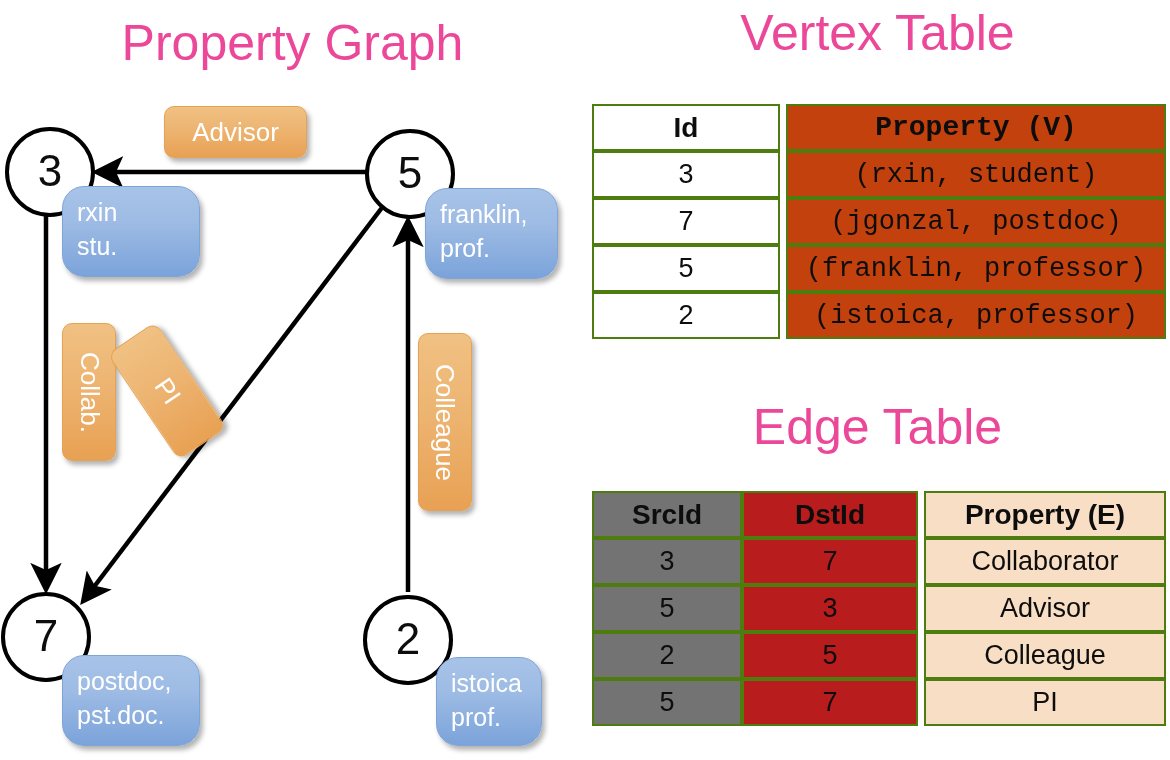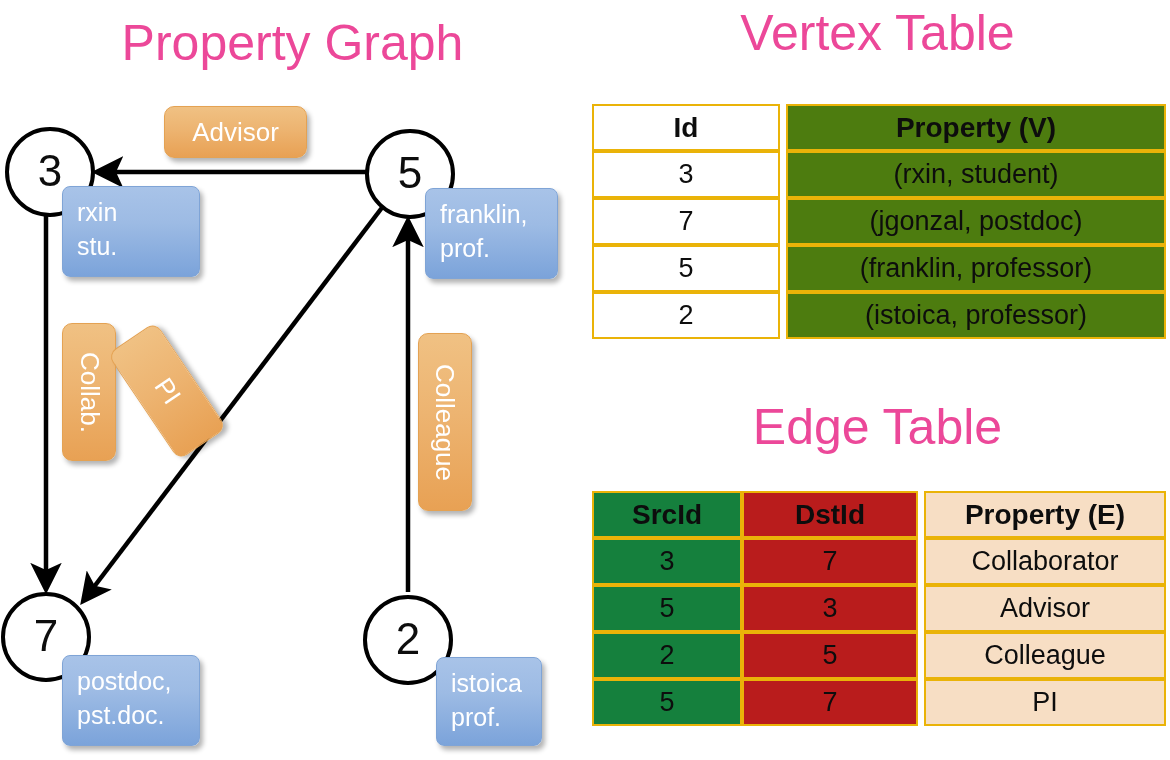--- a/index.html
+++ b/index.html
@@ -57,21 +57,21 @@
     font-weight: 300;
     font-size: 44px;
     line-height: 1;
     color: #0d0d0d;
     z-index: 4;
   }
   .vertex-node span { display:block; margin-top:-3px; }
 
   .prop-box {
     position: absolute;
-    border-radius: 8px;
+    border-radius: 22px;
     background: linear-gradient(180deg, #a8c3e8 0%, #9dbbe4 40%, #7ba3da 100%);
     border: 1px solid #7fa4d6;
     box-shadow: 3px 4px 5px rgba(0,0,0,0.30);
     box-sizing: border-box;
     color: #ffffff;
     font-family: "Liberation Sans", sans-serif;
     font-weight: 400;
     font-size: 25px;
     line-height: 1.35;
     padding: 9px 0 0 14px;
@@ -101,40 +101,40 @@
 
   
   .data-table {
     position: absolute;
     border-collapse: separate;
     border-spacing: 0;
     font-family: "Liberation Sans", sans-serif;
     table-layout: fixed;
   }
   .data-table td, .data-table th {
-    border: 2px solid #eab308;
+    border: 2px solid #4d7c0f;
     font-weight: 400;
     font-size: 27px;
     color: #0d0d0d;
     text-align: center;
     padding: 0;
     height: 47px;
     box-sizing: border-box;
   }
   .data-table th { font-weight: 700; font-size: 28px; }
   .gap-col { border: none !important; width: 6px; background: #fff; }
 
   
   #vertex-table { left: 592px; top: 104px; width: 574px; }
   #vertex-table .c-id   { width: 188px; background:#ffffff; }
-  #vertex-table .c-prop { background:#4d7c0f; }
+  #vertex-table .c-prop { background:#c2410c;font-family:Liberation Mono, monospace; }
 
   
   #edge-table { left: 592px; top: 491px; width: 574px; }
-  #edge-table .c-src  { width: 150px; background:#15803d; }
+  #edge-table .c-src  { width: 150px; background:#737373; }
   #edge-table .c-dst  { width: 176px; background:#b91c1c; }
   #edge-table .c-prop { background:#f7dec4;text-align:center; }
 </style>
 </head>
 <body>
 
 <div class="title" id="title-property-graph">Property Graph</div>
 <div class="title" id="title-vertex-table">Vertex Table</div>
 <div class="title" id="title-edge-table">Edge Table</div>
 

